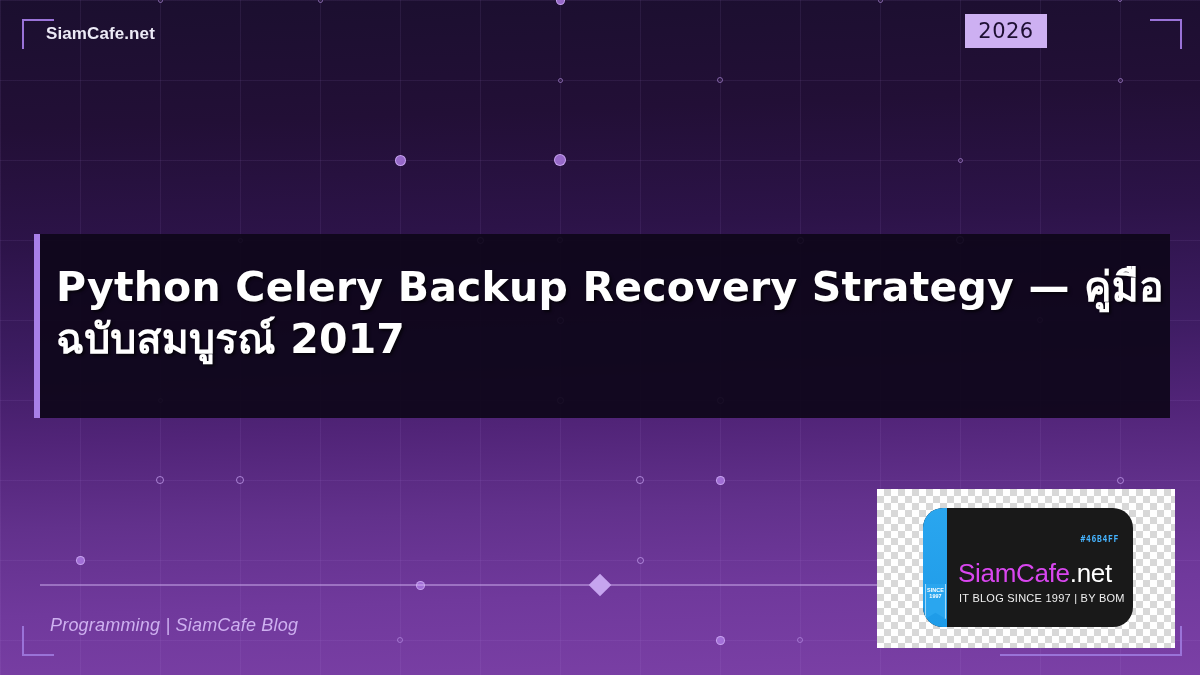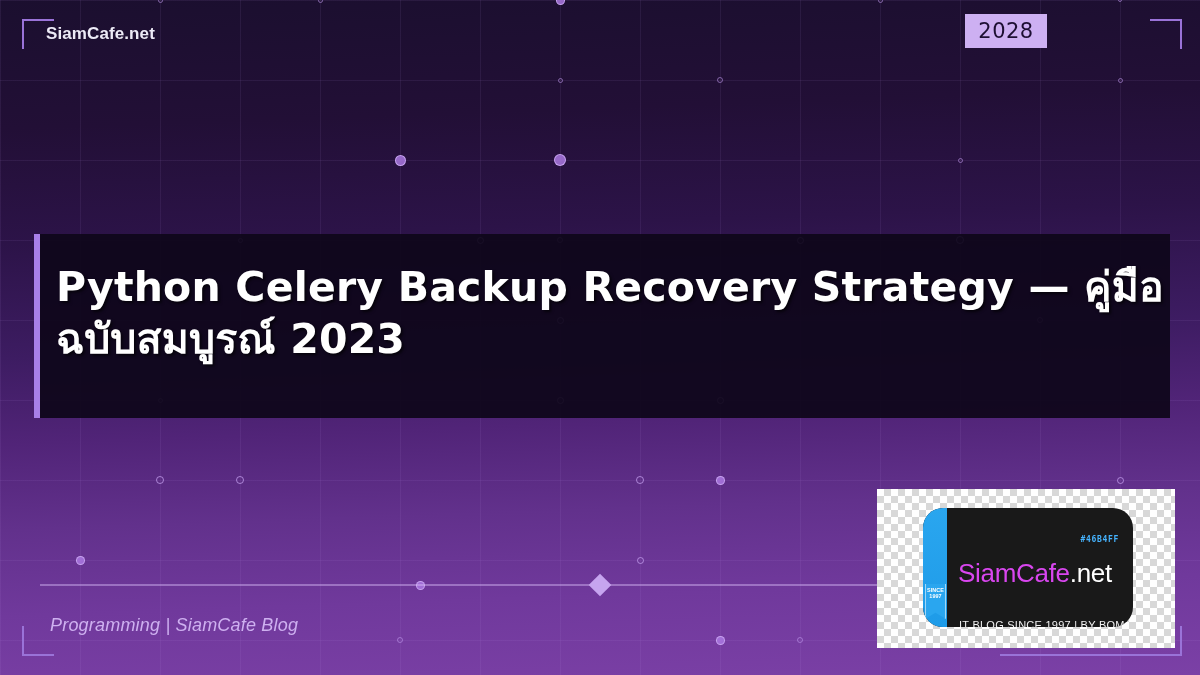--- a/index.html
+++ b/index.html
@@ -143,21 +143,20 @@
     position:absolute; left:35px; top:50px;
     font-size:26px; font-weight:normal; white-space:nowrap;
     letter-spacing:-.3px;
   }
   #logo-word .blue { color:#d946ef; }
   #logo-word .white { color:#ffffff; }
   #logo-tag {
     position:absolute; left:36px; top:84px;
     font-size:11px; color:#f0f0f0; letter-spacing:.25px;
     white-space:nowrap;
-    margin-top:27px;
   }
 </style>
 </head>
 <body>
 
 <div id="stage">
 
   <div class="grid"></div>
 
   <div id="dots">
@@ -208,26 +207,26 @@
     <i style="left:0;bottom:0;width:2px;height:30px;"></i>
   </div>
   <div class="bracket" style="left:1000px;top:626px;width:182px;height:30px;">
     <i style="right:0;bottom:0;width:182px;height:2px;"></i>
     <i style="right:0;bottom:0;width:2px;height:30px;"></i>
   </div>
 
   <div id="brand">SiamCafe.net</div>
 
   <div id="year-badge">
-    <span>2028</span>
+    <span>2026</span>
   </div>
 
   <div id="title-box"></div>
   <div id="title-accent"></div>
-  <div id="title-text">Python Celery Backup Recovery Strategy — คู่มือฉบับสมบูรณ์ 2023</div>
+  <div id="title-text">Python Celery Backup Recovery Strategy — คู่มือฉบับสมบูรณ์ 2017</div>
 
   <div id="footer-rule"></div>
   <div id="footer-diamond"></div>
   <div id="footer-label">Programming | SiamCafe Blog</div>
 
   <div id="logo-frame">
     <div id="logo-card">
       <div id="logo-strip"></div>
       <div id="logo-ribbon">
         <span>SINCE</span>

